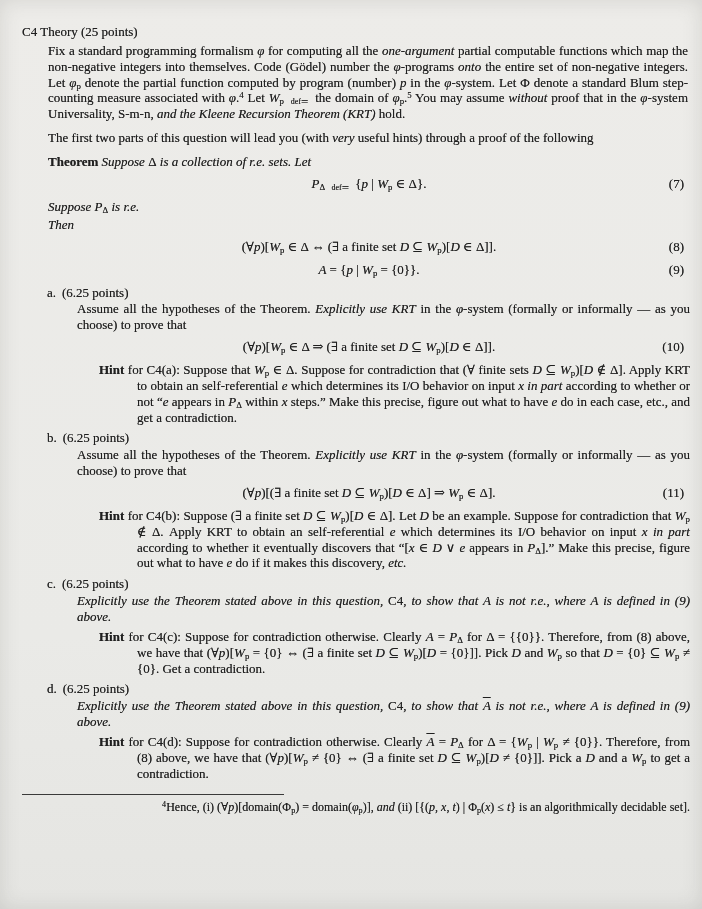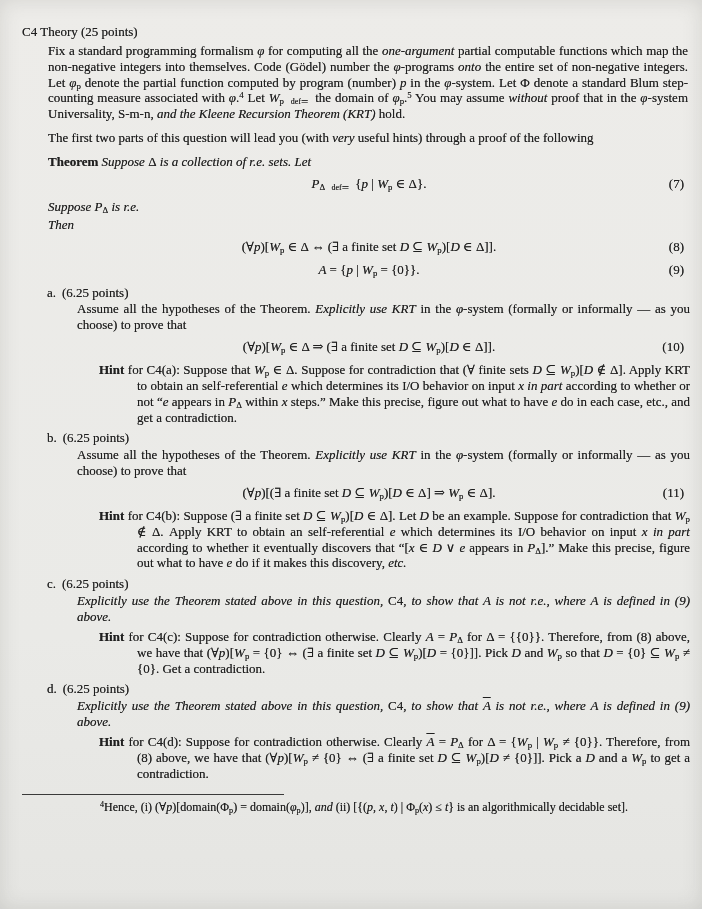--- a/index.html
+++ b/index.html
@@ -29,21 +29,21 @@
   .part-body{margin:1px 0 0 30px;}
   .hint{margin:4px 0 2px 52px;padding-left:38px;text-indent:-38px;}
   sub{font-size:0.68em;vertical-align:-0.25em;line-height:0;}
   sup{font-size:0.68em;vertical-align:0.45em;line-height:0;}
   .ol{text-decoration:overline;}
   .defeq{display:inline-flex;flex-direction:row;align-items:center;vertical-align:-0.12em;margin:0 3px;font-style:normal;}
   .defeq .def{font-size:8px;line-height:6px;}
   .defeq .eq{font-size:1em;line-height:9px;}
   .footnotes{margin-top:12px;font-size:12px;line-height:1.25;}
   .fn-rule{width:262px;height:1px;background:var(--rule,#3a3a3a);margin:0 0 5px 0;}
-  .fn{margin:0 0 1px 16px;text-align:center;}
+  .fn{margin:0 0 1px 16px;text-align:right;}
 </style>
 </head>
 <body>
 
 <div class="page">
 
   <div class="title">C4 Theory (25 points)</div>
 
   <p class="indent mb">Fix a standard programming formalism <i>φ</i> for computing all the <i>one-argument</i> partial computable functions which map the non-negative integers into themselves. Code (Gödel) number the <i>φ</i>-programs <i>onto</i> the entire set of non-negative integers. Let <i>φ</i><sub>p</sub> denote the partial function computed by program (number) <i>p</i> in the <i>φ</i>-system. Let Φ denote a standard Blum step-counting measure associated with <i>φ</i>.<sup>4</sup> Let <i>W</i><sub>p</sub> <span class="defeq">
         <span class="def">def</span>

